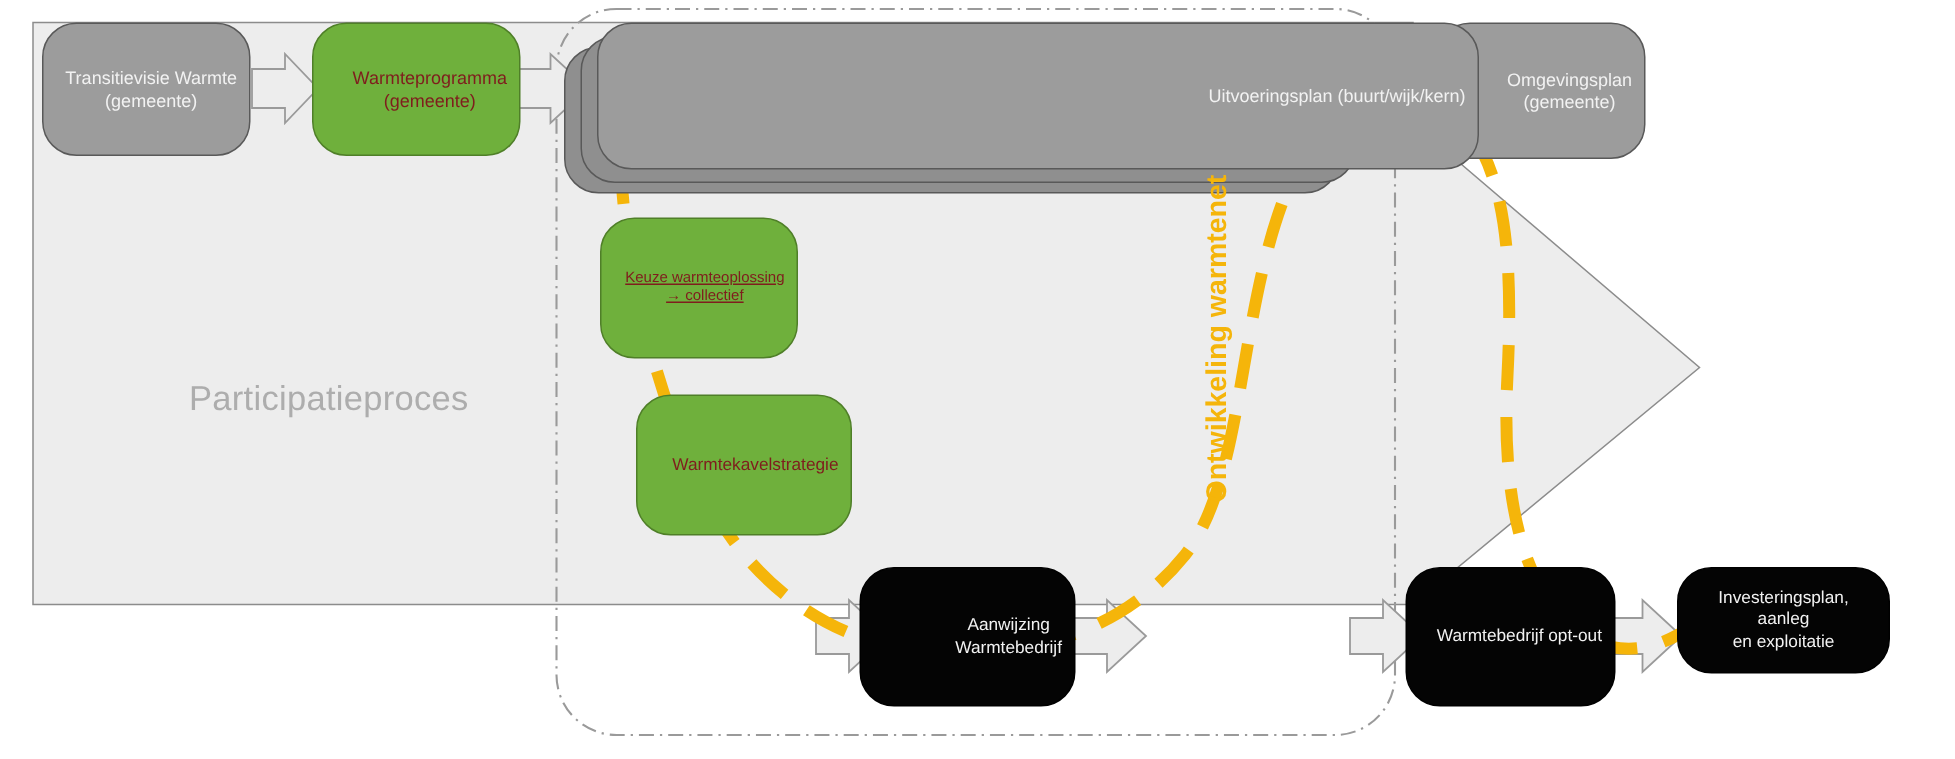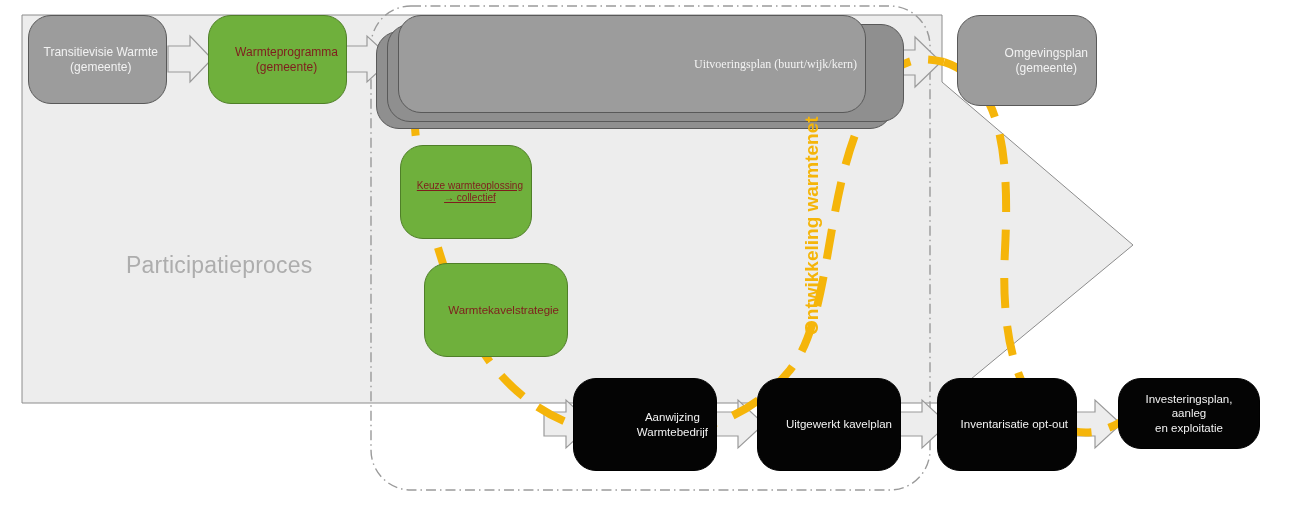--- a/index.html
+++ b/index.html
@@ -148,21 +148,21 @@
   <div class="node node-green" style="left:208px; top:15px; width:139px; height:89px; font-size:12px;">
     <span class="nodetext">
       <span>Warmteprogramma</span><br>
       <span>(gemeente)</span>
     </span>
   </div>
 
   <div class="node node-stack" style="left:376px; top:31px; width:517px; height:98px; z-index:3;"></div>
   <div class="node node-stack" style="left:387px; top:24px; width:517px; height:98px; z-index:4;"></div>
 
-  <div class="node node-gray" style="left:398px; top:15px; width:468px; height:98px; font-size:12px; z-index:6;font-family:Liberation Serif, serif;">
+  <div class="node node-gray" style="left:398px; top:15px; width:588px; height:98px; font-size:12px; z-index:6;">
     <span class="nodetext">Uitvoeringsplan (buurt/wijk/kern)</span>
   </div>
 
   <div class="node node-gray" style="left:938px; top:15px; width:140px; height:91px; font-size:12px;margin-left:19px;">
     <span class="nodetext">
       <span>Omgevingsplan</span><br>
       <span>(gemeente)</span>
     </span>
   </div>
 
@@ -178,26 +178,23 @@
   </div>
 
 
   <div class="node node-black" style="left:573px; top:378px; width:144px; height:93px; font-size:11.5px;">
     <span class="nodetext">
       <span>Aanwijzing</span><br>
       <span>Warmtebedrijf</span>
     </span>
   </div>
 
-  <div class="node node-black" style="left:757px; top:378px; width:144px; height:93px; font-size:11.5px;">
-    <span class="nodetext">Uitgewerkt kavelplan</span>
-  </div>
 
   <div class="node node-black" style="left:937px; top:378px; width:140px; height:93px; font-size:11.5px;">
-    <span class="nodetext">Inventarisatie opt-out</span>
+    <span class="nodetext">Warmtebedrijf opt-out</span>
   </div>
 
   <div class="node node-black" style="left:1118px; top:378px; width:142px; height:71px; font-size:11.5px;">
     <span class="nodetext">
       <span>Investeringsplan, aanleg</span><br>
       <span>en exploitatie</span>
     </span>
   </div>
 
   <div class="label-static" id="participatie-label" style="left:126px; top:232px;">Participatieproces</div>

